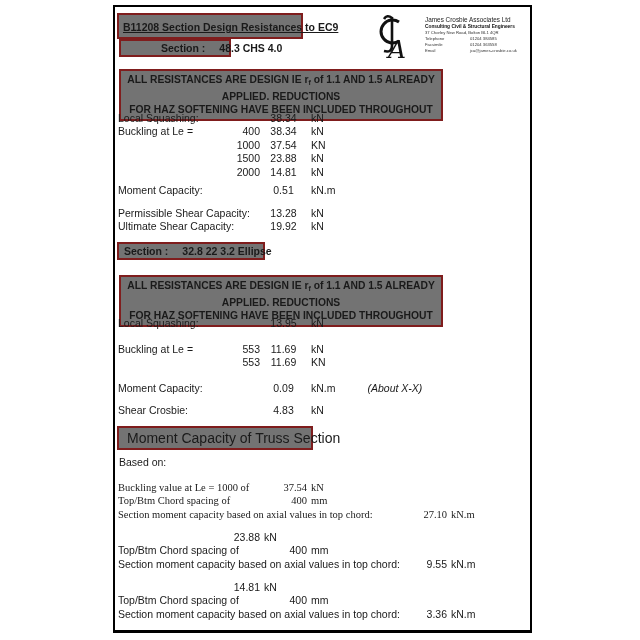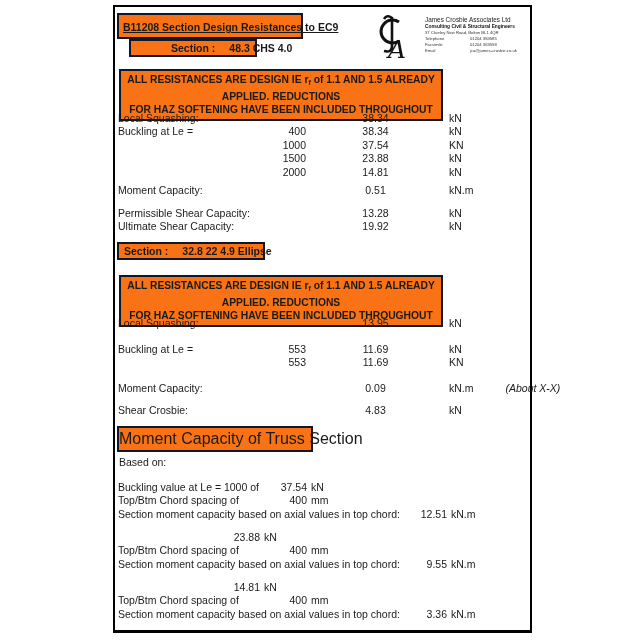--- a/index.html
+++ b/index.html
@@ -1,42 +1,42 @@
 <!DOCTYPE html>
 <html><head>
 <meta charset="utf-8">
 <style>
   html,body{margin:0;padding:0;background:#ffffff;width:640px;height:640px;
     font-family:"Liberation Sans", sans-serif;color:#1a1a1a;}
   .page{position:absolute;left:113px;top:5px;width:419px;height:628px;
     background:#fff;border:2px solid #000;border-bottom-width:3px;box-sizing:border-box;}
   .abs{position:absolute;}
-  .box{border:2px solid #0f172a;background:#f97316;box-sizing:border-box;}
+  .box{border:2px solid #7f1d1d;background:#737373;box-sizing:border-box;}
   .title-box{left:2px;top:6px;width:186px;padding:2px 4px;}
   .title-box span{font-weight:bold;text-decoration:underline;font-size:10.5px;white-space:nowrap;}
   .sec-box{padding:1px 5px;font-size:10.5px;font-weight:bold;white-space:nowrap;}
   .sec-box .sec-name{margin-left:14px;}
-  .sec1{left:14px;top:32px;width:128px;padding-left:40px;}
+  .sec1{left:4px;top:32px;width:112px;padding-left:40px;}
   .sec2{left:2px;top:235px;width:148px;}
   .notice{left:4px;width:324px;text-align:center;font-weight:bold;font-size:10.3px;
     line-height:13.5px;padding:2px 2px;}
   .n1{top:62px;} .n2{top:268px;}
   sub.g{font-size:7px;vertical-align:-2px;}
   .rows{left:3px;right:2px;font-size:10.5px;}
-  .row{display:grid;grid-template-columns:96px 46px 47px auto;line-height:13.4px;white-space:nowrap;gap:46px;}
+  .row{display:grid;grid-template-columns:96px 46px 47px auto;line-height:13.4px;white-space:nowrap;}
   .row .le{text-align:right;}
   .row .val{text-align:center;}
   .row .unit{padding-left:4px;}
   .row .note{margin-left:32px;font-style:italic;}
   .trow{display:grid;line-height:13.4px;white-space:nowrap;font-size:10.5px;}
   .t1{grid-template-columns:142px 47px auto;}
   .t3{grid-template-columns:252px 77px auto;}
   .trow .val{text-align:right;}
   .trow .unit{padding-left:4px;}
-  .truss-box{left:2px;top:419px;width:196px;padding:2px 0;font-size:16px;white-space:nowrap;}
+  .truss-box{left:2px;top:419px;width:196px;padding:2px 8px;font-size:14px;white-space:nowrap;}
   .based{left:4px;top:449px;font-size:10.5px;}
   
   .logo{left:258px;top:7px;width:42px;height:46px;}
   .co{left:310px;top:9px;width:106px;font-size:4.5px;color:#333;line-height:6px;}
   .co .nm{font-size:6.4px;color:#222;line-height:7.5px;}
   .co .tag{font-weight:bold;font-size:4.8px;color:#111;}
   .co .adr{font-size:4.2px;}
   .contact{display:grid;grid-template-columns:45px auto;font-size:4.2px;line-height:6px;}
 </style>
 </head>
@@ -134,21 +134,21 @@
     </div>
     <div class="row">
       <span>Ultimate Shear Capacity:</span>
         <span class="le"></span>
         <span class="val">19.92</span>
         <span class="unit">kN</span>
     </div>
   </div>
 
   <div class="abs box sec-box sec2">
-    <span>Section :</span><span class="sec-name">32.8 22 4.9 Ellipse</span>
+    <span>Section :</span><span class="sec-name">32.8 22 3.2 Ellipse</span>
   </div>
 
   <div class="abs box notice n2">
     <div><span>ALL RESISTANCES ARE DESIGN IE r</span><sub class="g">f</sub><span> of 1.1 AND 1.5 ALREADY APPLIED. REDUCTIONS</span></div>
     <div>FOR HAZ SOFTENING HAVE BEEN INCLUDED THROUGHOUT</div>
   </div>
 
   <div class="abs rows" style="top:310px;">
     <div class="row">
       <span>Local Squashing:</span>
@@ -189,34 +189,34 @@
         <span class="val">4.83</span>
         <span class="unit">kN</span>
     </div>
   </div>
 
   <div class="abs box truss-box">
     <span>Moment Capacity of Truss Section</span>
   </div>
   <div class="abs based">Based on:</div>
 
-  <div class="abs rows" style="top:474px;">
+  <div class="abs rows" style="top:474px;font-family:Liberation Serif, serif;">
     <div class="trow t1">
       <span>Buckling value  at Le = 1000 of</span>
         <span class="val">37.54</span>
         <span class="unit">kN</span>
     </div>
     <div class="trow t1">
       <span>Top/Btm Chord spacing of</span>
         <span class="val">400</span>
         <span class="unit">mm</span>
     </div>
     <div class="trow t3">
       <span>Section moment capacity based on axial values in top chord:</span>
-        <span class="val">12.51</span>
+        <span class="val">27.10</span>
         <span class="unit">kN.m</span>
     </div>
   </div>
 
   <div class="abs rows" style="top:524px;">
     <div class="trow t1">
         <span class="val">23.88</span>
         <span class="unit">kN</span>
     </div>
     <div class="trow t1">

